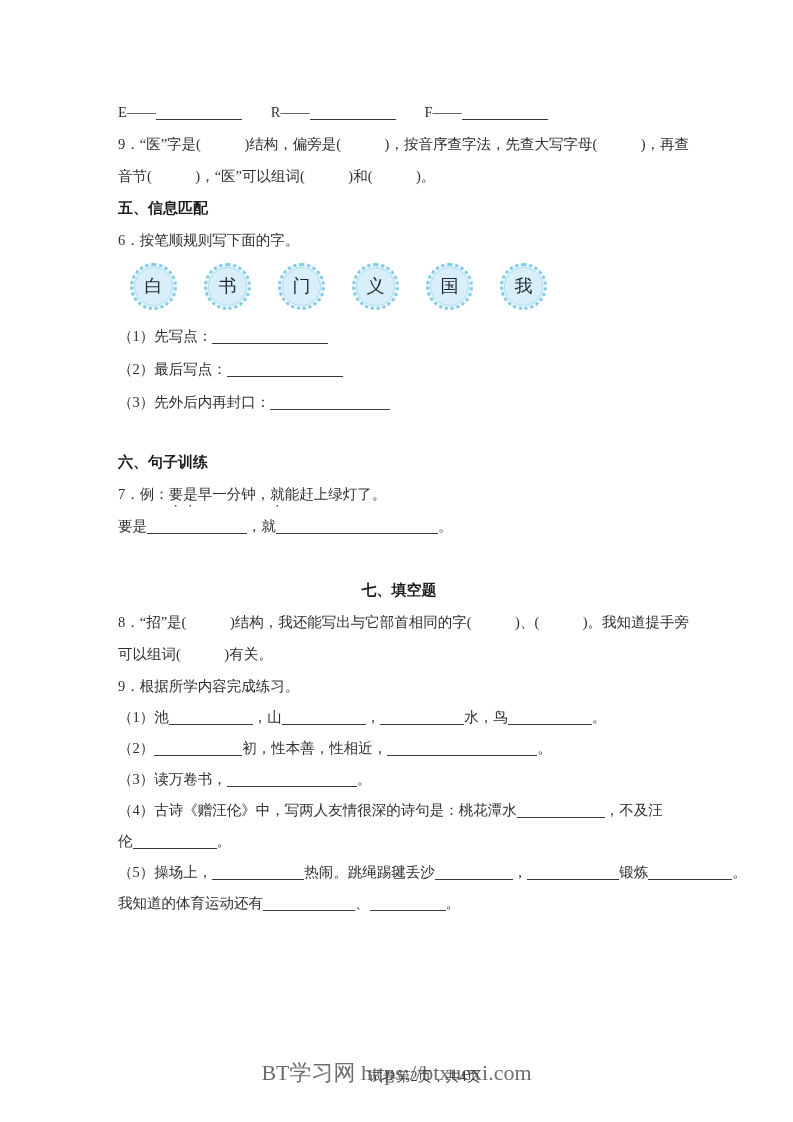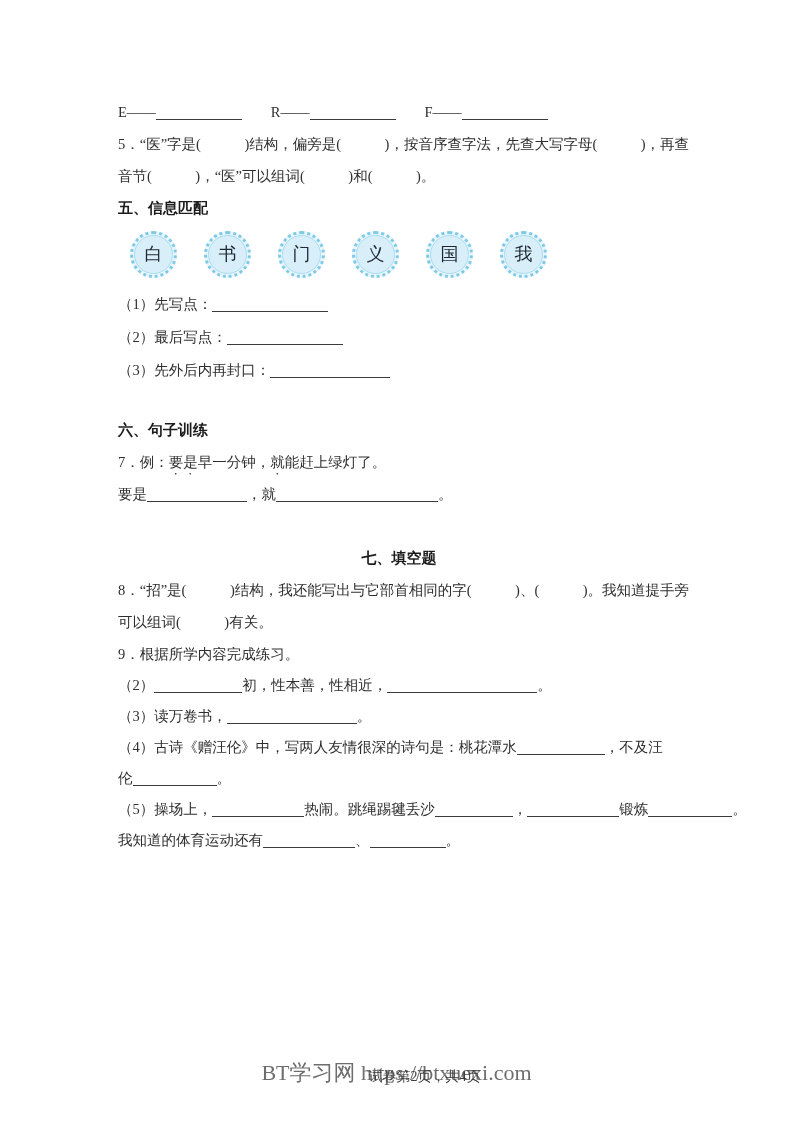--- a/index.html
+++ b/index.html
@@ -60,24 +60,25 @@
 
 <div class="page">
 
 
   <div class="line abc-row">
     <span class="abc-item">E——<span class="blank" style="width: 86px;"></span></span>
     <span class="abc-item">R——<span class="blank" style="width: 86px;"></span></span>
     <span class="abc-item">F——<span class="blank" style="width: 86px;"></span></span>
   </div>
 
-  <div class="line nowrap">5．“医”字是(　　　)结构，偏旁是(　　　)，按音序查字法，先查大写字母(　　　)，再查</div>
+  <div class="line nowrap">9．“医”字是(　　　)结构，偏旁是(　　　)，按音序查字法，先查大写字母(　　　)，再查</div>
   <div class="line nowrap">音节(　　　)，“医”可以组词(　　　)和(　　　)。</div>
 
   <div class="sec-title mt-sec5">五、信息匹配</div>
+  <div class="line">6．按笔顺规则写下面的字。</div>
 
   <div class="badge-row">
     <span class="badge">
         <span class="badge-inner">
           <span class="badge-char">白</span>
         </span>
       </span>
     <span class="badge">
         <span class="badge-inner">
           <span class="badge-char">书</span>
@@ -110,20 +111,21 @@
   <div class="line sub">（3）先外后内再封口：<span class="blank" style="width: 120px;"></span></div>
 
   <div class="sec-title mt-sec6">六、句子训练</div>
   <div class="line">7．例：<span class="emph">要是</span>早一分钟，<span class="emph">就</span>能赶上绿灯了。</div>
   <div class="line">要是<span class="blank" style="width: 100px;"></span>，就<span class="blank" style="width: 162px;"></span>。</div>
 
   <div class="sec-title mt-sec7">七、填空题</div>
   <div class="line nowrap">8．“招”是(　　　)结构，我还能写出与它部首相同的字(　　　)、(　　　)。我知道提手旁</div>
   <div class="line nowrap">可以组词(　　　)有关。</div>
   <div class="line">9．根据所学内容完成练习。</div>
+  <div class="line tight">（1）池<span class="blank" style="width: 84px;"></span>，山<span class="blank" style="width: 84px;"></span>，<span class="blank" style="width: 84px;"></span>水，鸟<span class="blank" style="width: 84px;"></span>。</div>
   <div class="line tight">（2）<span class="blank" style="width: 88px;"></span>初，性本善，性相近，<span class="blank" style="width: 150px;"></span>。</div>
   <div class="line tight">（3）读万卷书，<span class="blank" style="width: 130px;"></span>。</div>
   <div class="line tight nowrap">（4）古诗《赠汪伦》中，写两人友情很深的诗句是：桃花潭水<span class="blank" style="width: 88px;"></span>，不及汪</div>
   <div class="line tight">伦<span class="blank" style="width: 84px;"></span>。</div>
   <div class="line tight nowrap">（5）操场上，<span class="blank" style="width: 92px;"></span>热闹。跳绳踢毽丢沙<span class="blank" style="width: 78px;"></span>，<span class="blank" style="width: 92px;"></span>锻炼<span class="blank" style="width: 84px;"></span>。</div>
   <div class="line tight">我知道的体育运动还有<span class="blank" style="width: 92px;"></span>、<span class="blank" style="width: 76px;"></span>。</div>
 
 </div>
 
 <div class="watermark">BT学习网 https://btxuexi.com</div>

